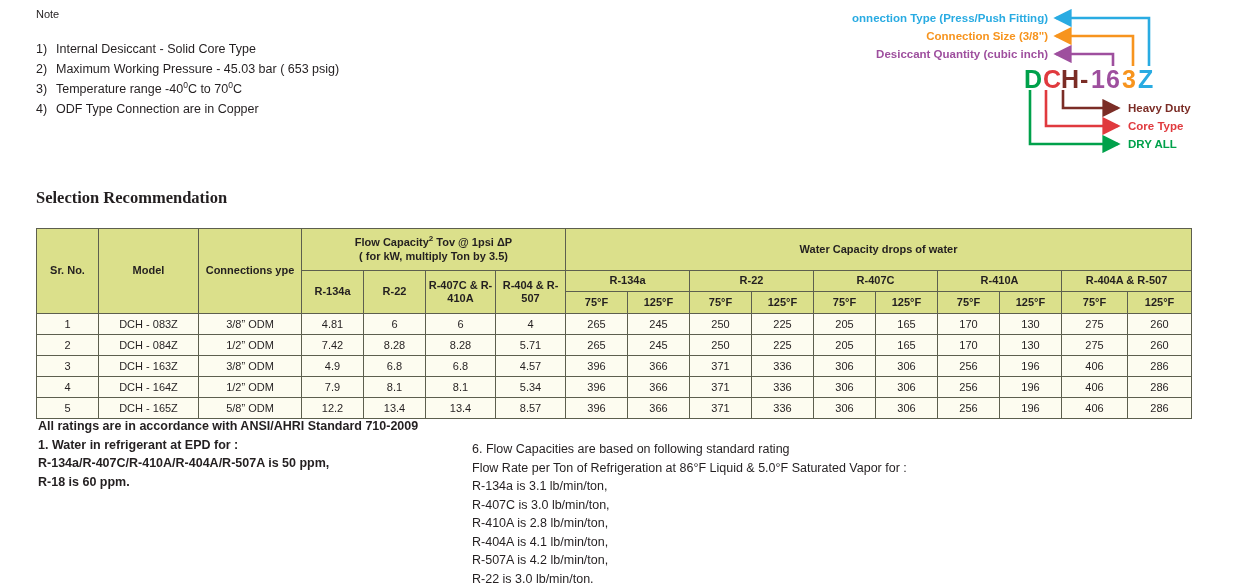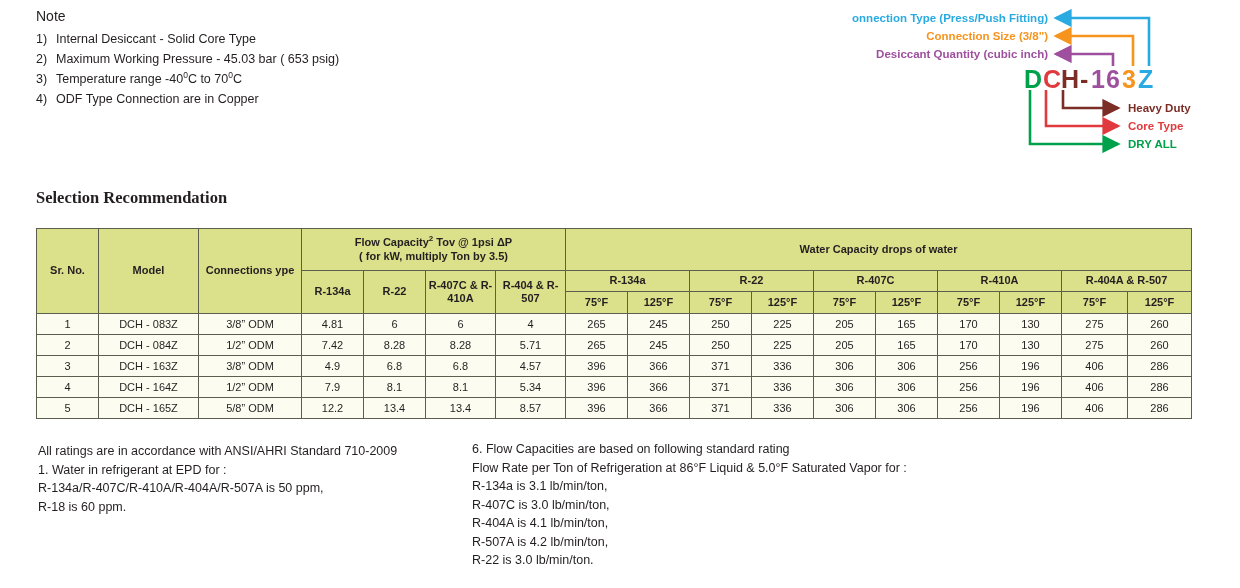--- a/index.html
+++ b/index.html
@@ -8,21 +8,21 @@
     width: 1240px; height: 588px;
     background: #ffffff;
     font-family: "Liberation Sans", sans-serif;
     color: #231f20;
     overflow: hidden;
   }
   #page { position: relative; width: 1240px; height: 588px; }
 
   
   .notes { position: absolute; left: 36px; top: 8px; width: 420px; }
-  .notes-title { font-size: 14px; color: #231f20; margin-bottom: 6px; }
+  .notes-title { font-size: 11px; color: #231f20; margin-bottom: 20px; }
   .note-row { display: flex; font-size: 12.5px; line-height: 18.5px; margin-bottom: 1.5px; }
   .note-num { width: 20px; flex: 0 0 20px; }
   .note-text { flex: 1; }
   .note-text sup { font-size: 8.5px; vertical-align: super; line-height: 0; }
 
   
   .codeblock { position: absolute; left: 852px; top: 6px; width: 388px; height: 148px; }
   .codeblock svg { display: block; }
   .lbl { font-family: "Liberation Sans", sans-serif; font-weight: bold; font-size: 11.5px; }
   .code-char { font-family: "Liberation Sans", sans-serif; font-weight: bold; font-size: 25px; letter-spacing: -0.5px; }
@@ -44,21 +44,21 @@
     padding: 0 2px;
   }
   table.sel th { background: #dbe08b; font-weight: bold; line-height: 13.5px; }
   table.sel td { background: #fdfcf0; height: 21px; font-weight: normal; }
   th.h-tall { height: 85px; }
   th.h-grp { height: 21px; }
   th.h-sub { height: 22px; }
   th sup { font-size: 8px; vertical-align: super; line-height: 0; }
 
   
-  .fn-left { position: absolute; left: 38px; top: 442px; width: 430px; }
+  .fn-left { position: absolute; left: 38px; top: 417px; width: 430px; font-weight: bold; }
   .fn-right { position: absolute; left: 472px; top: 440px; width: 540px; }
   .fn-line { font-size: 12.5px; line-height: 18.5px; color: #231f20; }
 </style>
 </head>
 <body>
 
 <div id="page">
 
   <div class="notes">
     <div class="notes-title">Note</div>
@@ -296,18 +296,19 @@
       <div class="fn-line">All ratings are in accordance with ANSI/AHRI Standard 710-2009</div>
       <div class="fn-line">1. Water in refrigerant at EPD for :</div>
       <div class="fn-line">R-134a/R-407C/R-410A/R-404A/R-507A is 50 ppm,</div>
       <div class="fn-line">R-18 is 60 ppm.</div>
     </div>
   <div class="fn-right" id="fn-right">
       <div class="fn-line">6. Flow Capacities are based on following standard rating</div>
       <div class="fn-line">Flow Rate per Ton of Refrigeration at 86°F Liquid &amp; 5.0°F Saturated Vapor for :</div>
       <div class="fn-line">R-134a is 3.1 lb/min/ton,</div>
       <div class="fn-line">R-407C is 3.0 lb/min/ton,</div>
+      <div class="fn-line">R-410A is 2.8 lb/min/ton,</div>
       <div class="fn-line">R-404A is 4.1 lb/min/ton,</div>
       <div class="fn-line">R-507A is 4.2 lb/min/ton,</div>
       <div class="fn-line">R-22 is 3.0 lb/min/ton.</div>
     </div>
 
 </div>
 
 </body></html>

